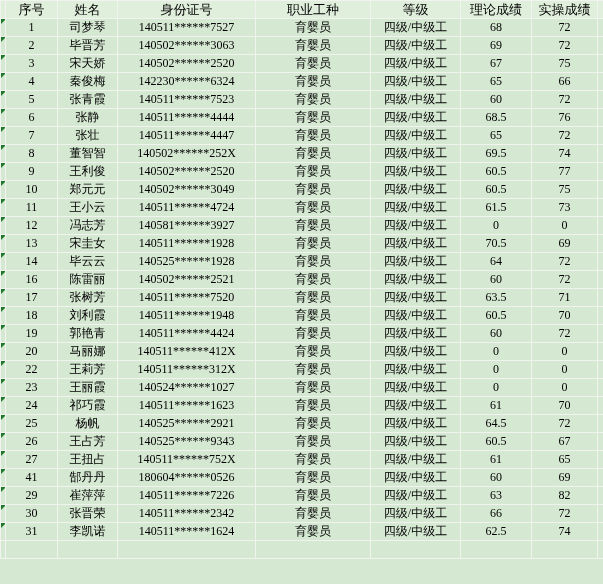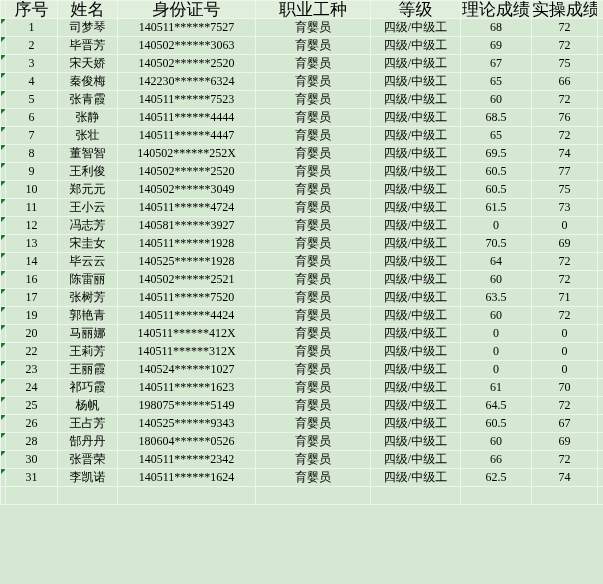--- a/index.html
+++ b/index.html
@@ -31,21 +31,21 @@
     white-space: nowrap;
     overflow: hidden;
     background: var(--cell-bg);
     font-size: 12px;
     font-weight: normal;
     height: 18px;
     line-height: 17px;
   }
   table.sheet thead th {
     background: var(--header-bg);
-    font-size: 17px;
+    font-size: 13px;
   }
   table.sheet tr { height: 18px; }
   table.sheet thead tr { height: 18px; }
   tr.partial-row { height: 8px; }
   tr.partial-row td { height: 8px; }
   td.sliver, th.sliver, td.sliver-r, th.sliver-r { position: relative; }
   .triangle {
     position: absolute;
     top: 0; left: 0;
     width: 0; height: 0;
@@ -288,20 +288,33 @@
         <td>育婴员</td>
         <td>四级/中级工</td>
         <td>63.5</td>
         <td>71</td>
         <td class="sliver-r"></td>
       </tr>
       <tr>
         <td class="sliver">
           <span class="triangle"></span>
         </td>
+        <td>18</td>
+        <td>刘利霞</td>
+        <td>140511******1948</td>
+        <td>育婴员</td>
+        <td>四级/中级工</td>
+        <td>60.5</td>
+        <td>70</td>
+        <td class="sliver-r"></td>
+      </tr>
+      <tr>
+        <td class="sliver">
+          <span class="triangle"></span>
+        </td>
         <td>19</td>
         <td>郭艳青</td>
         <td>140511******4424</td>
         <td>育婴员</td>
         <td>四级/中级工</td>
         <td>60</td>
         <td>72</td>
         <td class="sliver-r"></td>
       </tr>
       <tr>
@@ -355,21 +368,21 @@
         <td>61</td>
         <td>70</td>
         <td class="sliver-r"></td>
       </tr>
       <tr>
         <td class="sliver">
           <span class="triangle"></span>
         </td>
         <td>25</td>
         <td>杨帆</td>
-        <td>198075******5149</td>
+        <td>140525******2921</td>
         <td>育婴员</td>
         <td>四级/中级工</td>
         <td>64.5</td>
         <td>72</td>
         <td class="sliver-r"></td>
       </tr>
       <tr>
         <td class="sliver">
           <span class="triangle"></span>
         </td>
@@ -379,27 +392,53 @@
         <td>育婴员</td>
         <td>四级/中级工</td>
         <td>60.5</td>
         <td>67</td>
         <td class="sliver-r"></td>
       </tr>
       <tr>
         <td class="sliver">
           <span class="triangle"></span>
         </td>
-        <td>28</td>
+        <td>27</td>
+        <td>王扭占</td>
+        <td>140511******752X</td>
+        <td>育婴员</td>
+        <td>四级/中级工</td>
+        <td>61</td>
+        <td>65</td>
+        <td class="sliver-r"></td>
+      </tr>
+      <tr>
+        <td class="sliver">
+          <span class="triangle"></span>
+        </td>
+        <td>41</td>
         <td>郜丹丹</td>
         <td>180604******0526</td>
         <td>育婴员</td>
         <td>四级/中级工</td>
         <td>60</td>
         <td>69</td>
+        <td class="sliver-r"></td>
+      </tr>
+      <tr>
+        <td class="sliver">
+          <span class="triangle"></span>
+        </td>
+        <td>29</td>
+        <td>崔萍萍</td>
+        <td>140511******7226</td>
+        <td>育婴员</td>
+        <td>四级/中级工</td>
+        <td>63</td>
+        <td>82</td>
         <td class="sliver-r"></td>
       </tr>
       <tr>
         <td class="sliver">
           <span class="triangle"></span>
         </td>
         <td>30</td>
         <td>张晋荣</td>
         <td>140511******2342</td>
         <td>育婴员</td>

